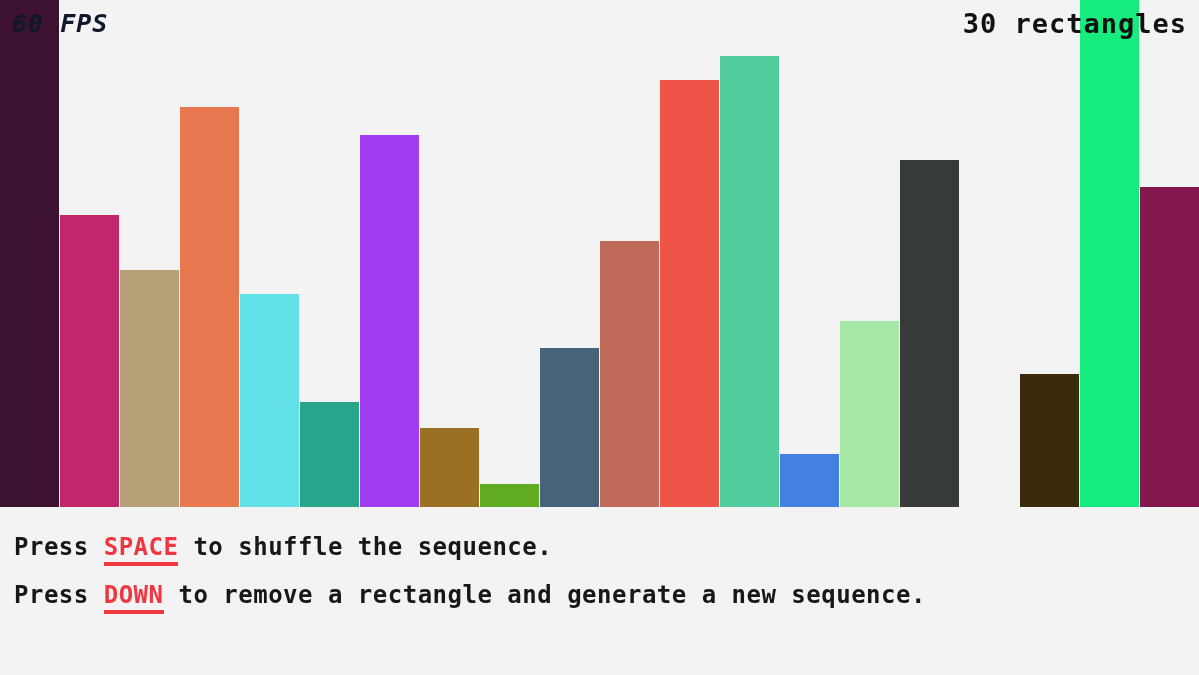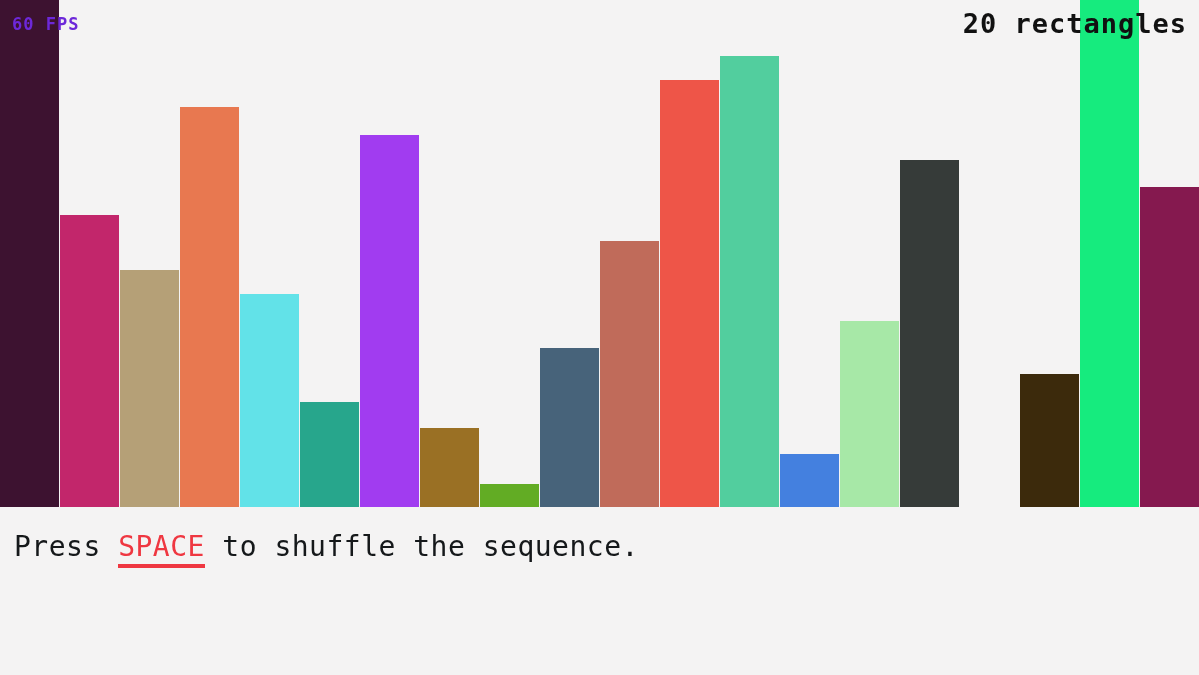--- a/index.html
+++ b/index.html
@@ -34,26 +34,27 @@
   .bar {
     position: absolute;
     bottom: 0;
   }
 
   
   #hud-fps {
     position: absolute;
     left: 12px;
     top: 8px;
-    font-size: 17px;
+    font-size: 25px;
     line-height: 32px;
     letter-spacing: 1px;
-    color: #6d28d9;
+    color: #0f172a;
     font-weight: 700;
     white-space: nowrap;
+    font-style: italic;
     -webkit-font-smoothing: none;
   }
   #hud-count {
     position: absolute;
     right: 12px;
     top: 8px;
     font-size: 27px;
     line-height: 32px;
     letter-spacing: 1px;
     color: #111111;
@@ -66,24 +67,24 @@
     position: absolute;
     left: 0;
     top: 507px;
     width: 1199px;
     height: 168px;
     background: #f4f3f3;
     padding: 16px 0 0 14px;
     box-sizing: border-box;
   }
   .instr-line {
-    font-size: 28px;
+    font-size: 24px;
     line-height: 48px;
     color: #15181a;
-    font-weight: 400;
+    font-weight: 700;
     letter-spacing: 0.5px;
     white-space: nowrap;
   }
   .key {
     color: #ef3741;
     border-bottom: 4px solid #ef3741;
     padding-bottom: 1px;
   }
 </style>
 </head>
@@ -108,19 +109,20 @@
       <div class="bar" style="left: 780px; width: 59px; height: 53px; background: rgb(68, 128, 223);"></div>
       <div class="bar" style="left: 840px; width: 59px; height: 186px; background: rgb(167, 232, 167);"></div>
       <div class="bar" style="left: 900px; width: 59px; height: 347px; background: rgb(54, 59, 57);"></div>
       <div class="bar" style="left: 1020px; width: 59px; height: 133px; background: rgb(60, 42, 12);"></div>
       <div class="bar" style="left: 1080px; width: 59px; height: 540px; background: rgb(22, 235, 126);"></div>
       <div class="bar" style="left: 1140px; width: 59px; height: 320px; background: rgb(133, 25, 79);"></div>
     </div>
 
   <div id="hud-fps">60 FPS</div>
 
-  <div id="hud-count">20 rectangles</div>
+  <div id="hud-count">30 rectangles</div>
 
   <div id="instructions">
       <div class="instr-line"><span>Press </span><span class="key">SPACE</span><span> to shuffle the sequence.</span></div>
+      <div class="instr-line"><span>Press </span><span class="key">DOWN</span><span> to remove a rectangle and generate a new sequence.</span></div>
     </div>
 
 </div>
 
 </body></html>

